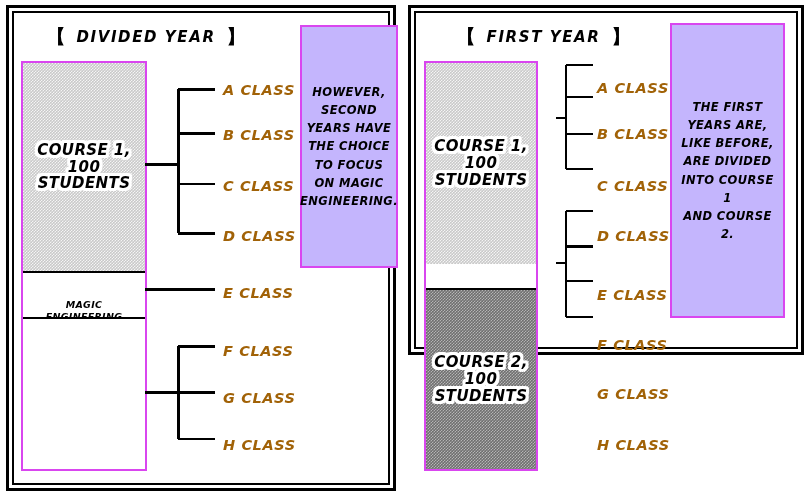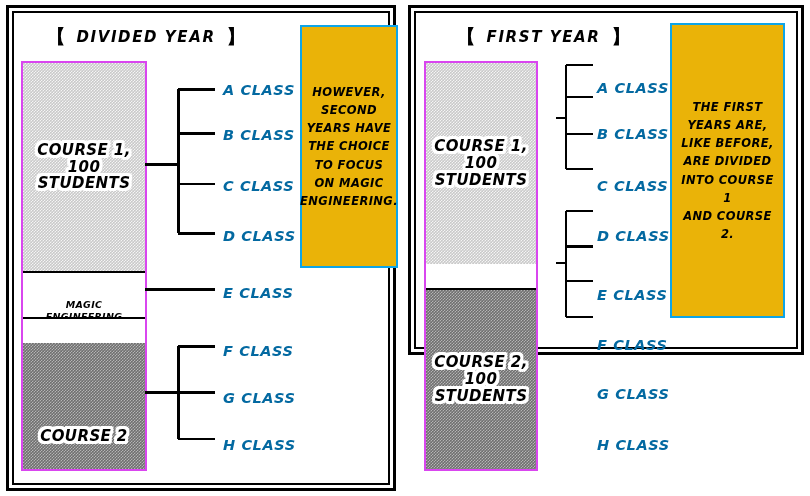--- a/index.html
+++ b/index.html
@@ -105,22 +105,22 @@
   }
   .seg-label.plain{
     font-size:9.5px;
     letter-spacing:.3px;
     line-height:1.3;
   }
 
   
   .note-box{
     position:absolute;
-    background:#eab308;
-    border:2px solid #0ea5e9;
+    background:#c4b5fd;
+    border:2px solid #d946ef;
     box-sizing:border-box;
     display:flex;align-items:center;justify-content:center;
   }
   .note-text{
     text-align:center;
     font-size:11.5px;
     font-weight:700;
     font-style:italic;
     line-height:1.58;
     letter-spacing:.4px;
@@ -132,21 +132,21 @@
   
   .wires{position:absolute;left:0;top:0;width:100%;height:100%;pointer-events:none;}
 
   
   .class-label{
     position:absolute;
     font-size:14.5px;
     font-weight:700;
     font-style:italic;
     letter-spacing:.6px;
-    color:#0369a1;
+    color:#a16207;
     white-space:nowrap;
     transform:translateY(-50%);
   }
 </style>
 </head>
 <body>
 
 <div id="stage">
 
   <div class="panel" id="panel-left">
@@ -158,23 +158,20 @@
 
     <div class="bar" style="left:12px;top:53px;width:126px;height:410px;">
       <div class="seg light" style="top:0;height:208px;">
         <div class="seg-label outlined" style="white-space:pre-line;">COURSE 1,
 100
 STUDENTS</div>
       </div>
       <div class="seg white bordered-top bordered-bottom" style="top:208px;height:48px;">
         <div class="seg-label plain" style="white-space:pre-line;margin-top:32px;">MAGIC
 ENGINEERING</div>
-      </div>
-      <div class="seg dark" style="top:256px;bottom:0;">
-        <div class="seg-label outlined" style="white-space:pre-line;margin-top:60px;">COURSE 2</div>
       </div>
     </div>
 
     <svg class="wires" viewBox="0 0 390 486">
       <g stroke="#000" stroke-width="3" fill="none" shape-rendering="crispEdges">
 
         <path d="M138 158 H172"></path>
         <path d="M172 82 V228"></path>
         <path d="M172 82 H209"></path>
         <path d="M172 127 H209"></path>

